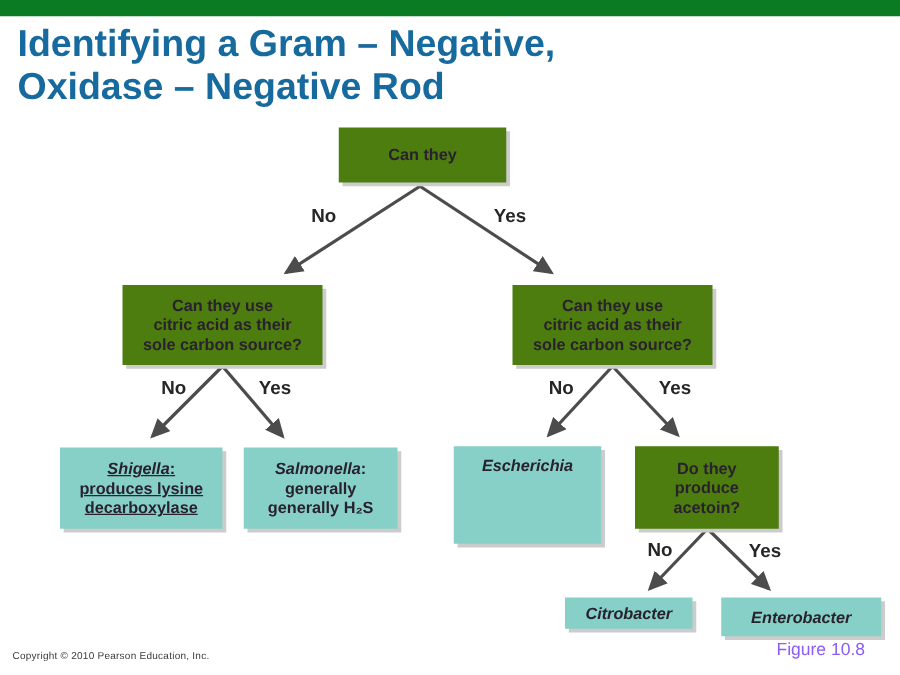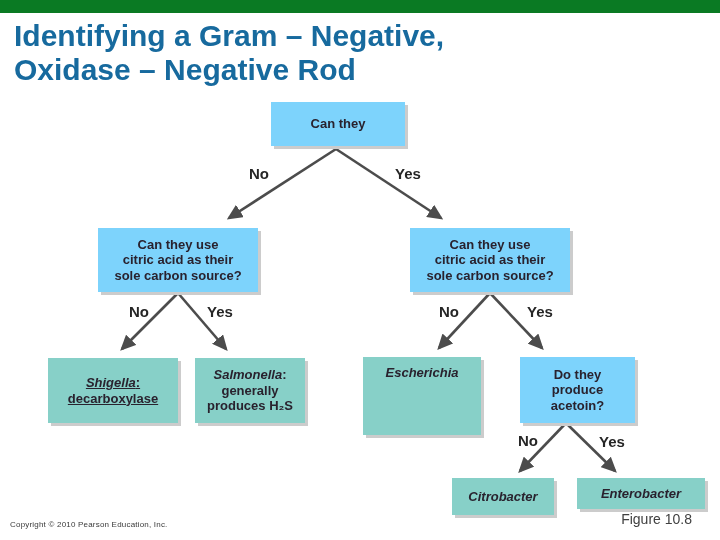--- a/index.html
+++ b/index.html
@@ -11,48 +11,48 @@
   .title{
     position:absolute;left:14px;top:19px;margin:0;
     font-size:30px;line-height:34px;font-weight:bold;color:#176a9e;letter-spacing:0;
   }
   .connectors{position:absolute;left:0;top:0;width:720px;height:540px;pointer-events:none;}
   .node{
     position:absolute;display:flex;flex-direction:column;justify-content:center;
     text-align:center;font-size:13px;line-height:15.5px;font-weight:bold;color:#29222e;
     box-shadow:3px 3px 0 #cccccc;
   }
-  .q{background:#7dd3fc;}
+  .q{background:#4d7c0f;}
   .r{background:#87d0c8;}
   .top-align{justify-content:flex-start;padding-top:8px;box-sizing:border-box;}
   .org{font-style:italic;}
   #q1{left:271px;top:102px;width:134px;height:44px;}
   #q2{left:98px;top:228px;width:160px;height:64px;}
   #q3{left:410px;top:228px;width:160px;height:64px;}
-  #q4{left:508px;top:357px;width:115px;height:66px;margin-left:12px;}
+  #q4{left:508px;top:357px;width:115px;height:66px;}
   #shigella{left:48px;top:358px;width:130px;height:65px;text-decoration:underline;}
-  #salmonella{left:195px;top:358px;width:110px;height:65px;}
+  #salmonella{left:195px;top:358px;width:123px;height:65px;}
   #escherichia{left:363px;top:357px;width:118px;height:78px;}
-  #citrobacter{left:452px;top:478px;width:102px;height:37px;}
+  #citrobacter{left:452px;top:478px;width:102px;height:25px;}
   #enterobacter{left:577px;top:478px;width:128px;height:31px;}
   .edge-label{
     position:absolute;transform:translate(-50%,-50%);
     font-size:15px;font-weight:bold;color:#262626;white-space:nowrap;text-align:right;
   }
   #lbl-no-1{left:259px;top:173px;} #lbl-yes-1{left:408px;top:173px;}
   #lbl-no-2{left:139px;top:311px;} #lbl-yes-2{left:220px;top:311px;}
   #lbl-no-3{left:449px;top:311px;} #lbl-yes-3{left:540px;top:311px;}
   #lbl-no-4{left:528px;top:440px;} #lbl-yes-4{left:612px;top:441px;}
   .footer-left{
     position:absolute;left:10px;top:520px;font-size:8px;font-weight:normal;
     color:#3a3a3a;letter-spacing:0.2px;
   }
   .footer-right{
     position:absolute;left:562px;top:511px;width:130px;text-align:right;
-    font-size:14px;color:#404040;
+    font-size:14px;color:#8b5cf6;
   }
 </style>
 </head>
 <body>
 
 <div class="slide">
 
   <div class="topbar"></div>
 
   <h1 class="title">
@@ -89,27 +89,28 @@
   </div>
 
   <div class="node q" id="q3">
     <div>Can they use</div>
     <div>citric acid as their</div>
     <div>sole carbon source?</div>
   </div>
 
   <div class="node r" id="shigella">
     <div><span class="org">Shigella</span><span>:</span></div>
+    <div>produces lysine</div>
     <div>decarboxylase</div>
   </div>
 
   <div class="node r" id="salmonella">
     <div><span class="org">Salmonella</span><span>:</span></div>
     <div>generally</div>
-    <div>produces H₂S</div>
+    <div>generally H₂S</div>
   </div>
 
   <div class="node r top-align" id="escherichia">
     <div class="org">Escherichia</div>
   </div>
 
   <div class="node q" id="q4">
     <div>Do they</div>
     <div>produce</div>
     <div>acetoin?</div>

